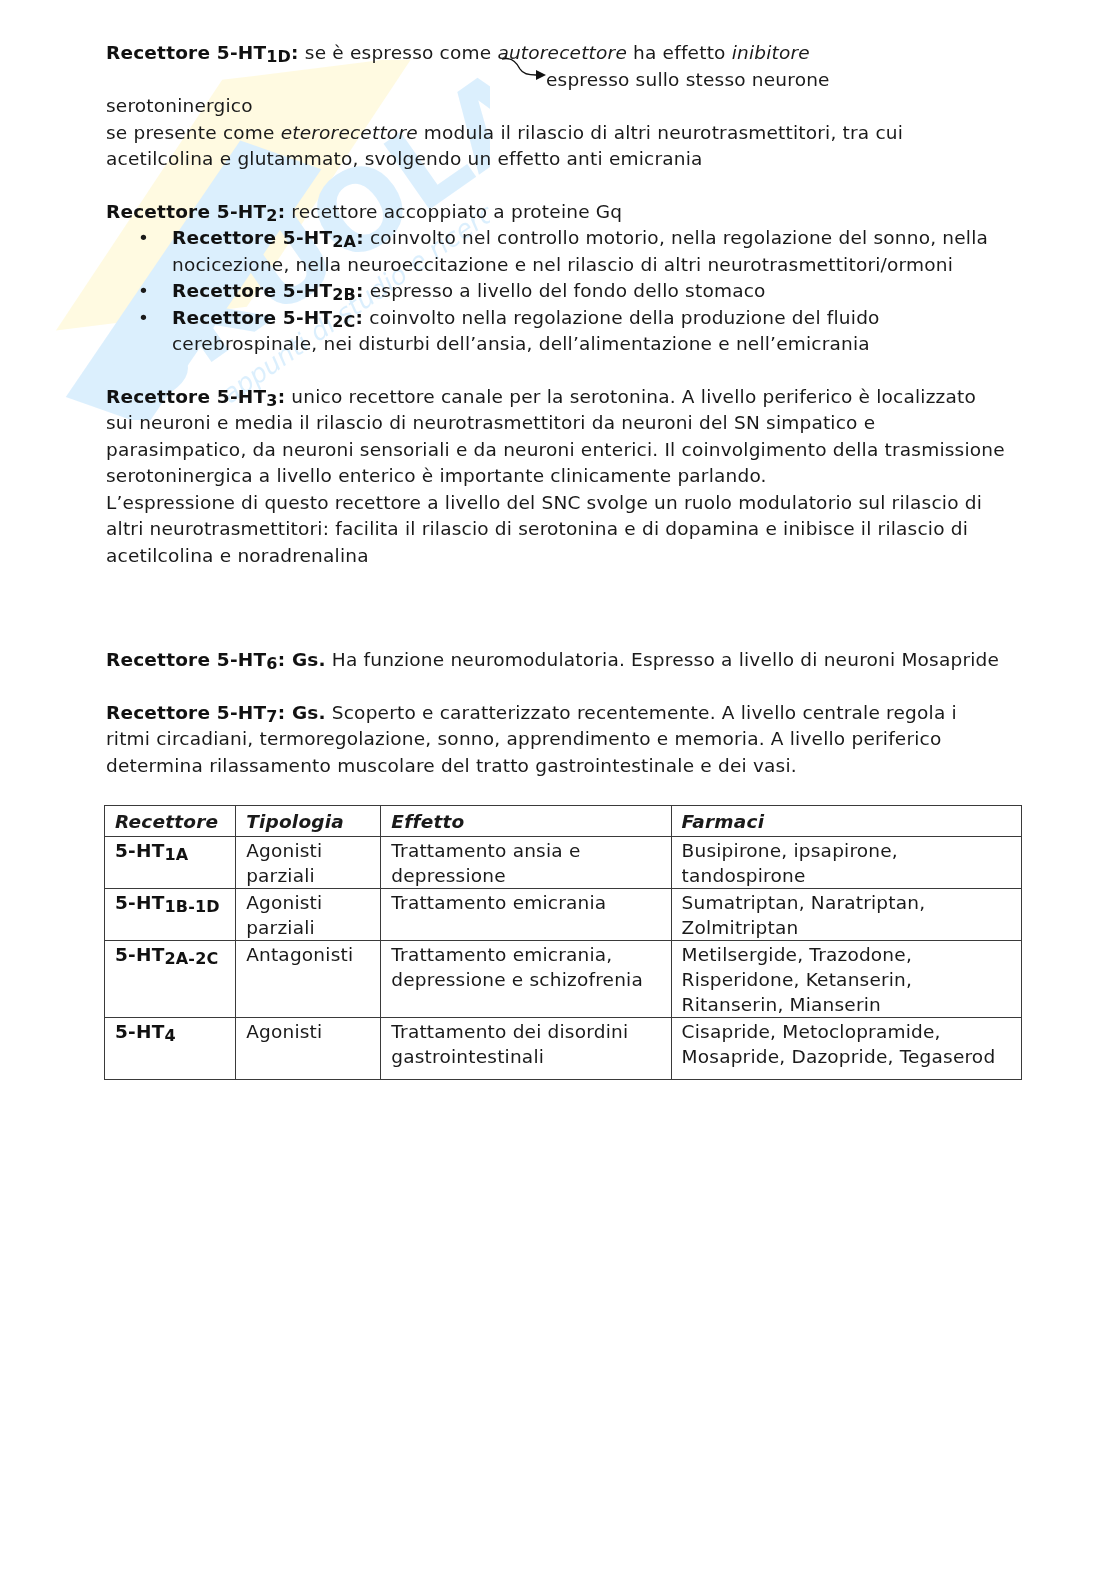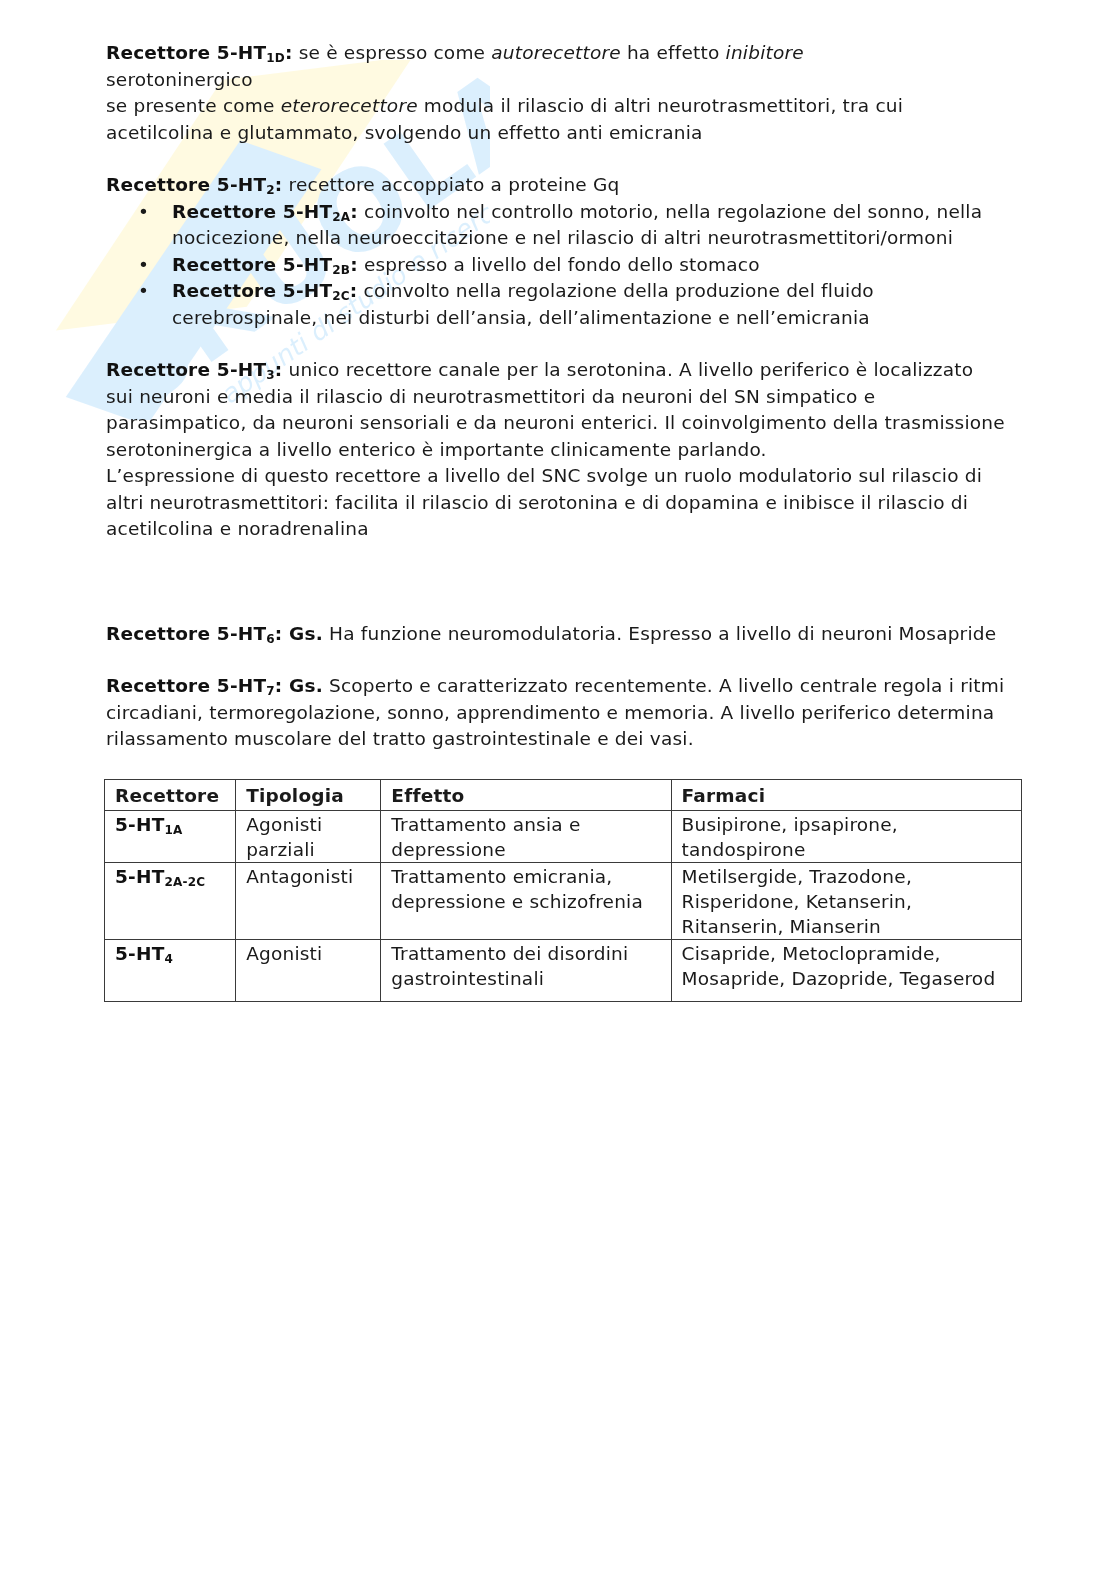--- a/index.html
+++ b/index.html
@@ -10,37 +10,37 @@
   .watermark {
     position: absolute; left: 20px; top: 60px; width: 470px; height: 360px;
     pointer-events: none; z-index: 0;
   }
   .page {
     position: absolute; left: 106px; top: 40px; width: 900px; z-index: 1;
     font-size: 18.5px; line-height: 26.5px; letter-spacing: 0.2px;
   }
   p { margin: 0; }
   b { font-weight: bold; color: #111; }
-  sub { font-size: 12px; vertical-align: -3px; line-height: 0; font-weight: bold; }
+  sub { font-size: 16px; vertical-align: -3px; line-height: 0; font-weight: bold; }
   .gap { height: 26px; }
   .arrow-line { position: relative; padding-left: 440px; }
   .arrow-icon { position: absolute; left: 394px; top: -12px; width: 50px; height: 30px; }
   ul.sub { margin: 0; padding: 0 0 0 66px; list-style: none; }
   ul.sub li { position: relative; }
   ul.sub li .bullet { position: absolute; left: -34px; top: 0; }
   .section-title { text-decoration: underline; font-weight: bold; margin-top: 8px; }
   table.farmaci {
     border-collapse: collapse; width: 918px; margin-left: -2px; margin-top: 0px;
     font-size: 18.5px; line-height: 25px;
   }
   table.farmaci td, table.farmaci th {
     border: 1.5px solid #3a3a3a; vertical-align: top; text-align: left;
     padding: 1px 10px 0 10px;
   }
-  table.farmaci th { font-weight: bold; padding-top: 3px; padding-bottom: 2px; }
+  table.farmaci th { font-weight: bold; padding-top: 3px; padding-bottom: 2px; font-style: italic; }
   col.c1 { width: 131px; } col.c2 { width: 145px; } col.c3 { width: 290px; } col.c4 { width: 350px; }
   tr.r5 td { padding-bottom: 10px; }
 </style>
 </head>
 <body>
 
 <svg class="watermark" viewBox="0 0 470 360">
   <g opacity="0.18" transform="rotate(-35 235 180)">
     <polygon points="20,140 300,30 470,120 190,230" fill="#ffe45c"></polygon>
     <polygon points="-10,200 280,90 330,160 40,270" fill="#3fa9f5"></polygon>
@@ -48,20 +48,27 @@
     <text x="120" y="300" font-family="DejaVu Sans, sans-serif" font-style="italic" font-size="26" fill="#3fa9f5">appunti di studio e ricerca</text>
   </g>
 </svg>
 
 <div class="page">
 
   <div>
     <p>
       <b><span>Recettore 5-HT</span><sub>1D</sub>:</b>
       <span>se è espresso come </span><i>autorecettore</i><span>  ha effetto </span><i>inibitore</i>
+    </p>
+    <p class="arrow-line">
+      <svg class="arrow-icon" viewBox="0 0 50 30">
+        <path d="M2,4 C10,2 16,6 20,14 C23,19 28,20 36,20" fill="none" stroke="#111" stroke-width="1.4"></path>
+        <polygon points="36,15 46,20 36,25" fill="#111"></polygon>
+      </svg>
+      <span>espresso sullo stesso neurone</span>
     </p>
     <p>serotoninergico</p>
     <p>
       <span>se presente come </span><i>eterorecettore</i><span> modula il rilascio di altri neurotrasmettitori, tra cui acetilcolina e glutammato, svolgendo un effetto anti emicrania</span>
     </p>
   </div>
 
   <div class="gap"></div>
 
   <div>
@@ -136,20 +143,26 @@
       </tr>
     </thead>
     <tbody>
       <tr>
         <td><b><span>5-HT</span><sub>1A</sub></b></td>
         <td>Agonisti parziali</td>
         <td>Trattamento ansia e depressione</td>
         <td>Busipirone, ipsapirone, tandospirone</td>
       </tr>
       <tr>
+        <td><b><span>5-HT</span><sub>1B-1D</sub></b></td>
+        <td>Agonisti parziali</td>
+        <td>Trattamento emicrania</td>
+        <td>Sumatriptan, Naratriptan, Zolmitriptan</td>
+      </tr>
+      <tr>
         <td><b><span>5-HT</span><sub>2A-2C</sub></b></td>
         <td>Antagonisti</td>
         <td>Trattamento emicrania, depressione e schizofrenia</td>
         <td>Metilsergide, Trazodone, Risperidone, Ketanserin, Ritanserin, Mianserin</td>
       </tr>
       <tr class="r5">
         <td><b><span>5-HT</span><sub>4</sub></b></td>
         <td>Agonisti</td>
         <td>Trattamento dei disordini gastrointestinali</td>
         <td>Cisapride, Metoclopramide, Mosapride, Dazopride, Tegaserod</td>

